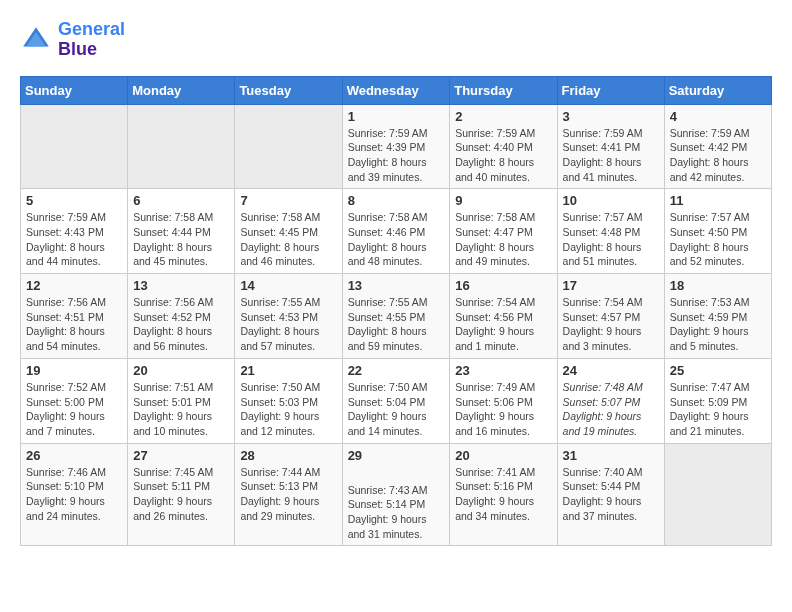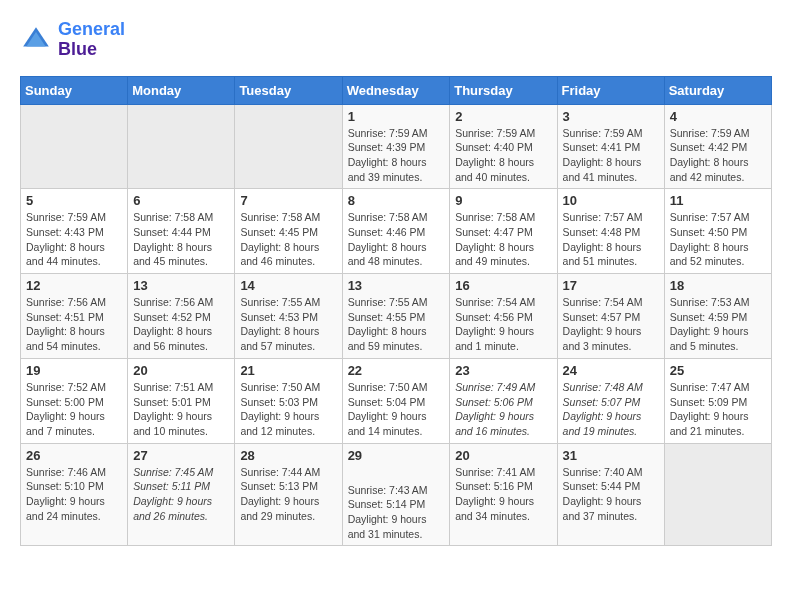--- a/index.html
+++ b/index.html
@@ -253,21 +253,21 @@
 Daylight: 9 hours and 12 minutes.</div>
         </td>
         <td>
           <div class="day-number">22</div>
           <div class="day-info" style="white-space: pre-line;">Sunrise: 7:50 AM
 Sunset: 5:04 PM
 Daylight: 9 hours and 14 minutes.</div>
         </td>
         <td>
           <div class="day-number">23</div>
-          <div class="day-info" style="white-space: pre-line; font-style: italic;">Sunrise: 7:49 AM
+          <div class="day-info" style="white-space: pre-line;">Sunrise: 7:49 AM
 Sunset: 5:06 PM
 Daylight: 9 hours and 16 minutes.</div>
         </td>
         <td>
           <div class="day-number">24</div>
           <div class="day-info" style="white-space: pre-line; font-style: italic;">Sunrise: 7:48 AM
 Sunset: 5:07 PM
 Daylight: 9 hours and 19 minutes.</div>
         </td>
         <td>
@@ -279,21 +279,21 @@
       </tr>
       <tr>
         <td>
           <div class="day-number">26</div>
           <div class="day-info" style="white-space: pre-line;">Sunrise: 7:46 AM
 Sunset: 5:10 PM
 Daylight: 9 hours and 24 minutes.</div>
         </td>
         <td>
           <div class="day-number">27</div>
-          <div class="day-info" style="white-space: pre-line; font-style: italic;">Sunrise: 7:45 AM
+          <div class="day-info" style="white-space: pre-line;">Sunrise: 7:45 AM
 Sunset: 5:11 PM
 Daylight: 9 hours and 26 minutes.</div>
         </td>
         <td>
           <div class="day-number">28</div>
           <div class="day-info" style="white-space: pre-line;">Sunrise: 7:44 AM
 Sunset: 5:13 PM
 Daylight: 9 hours and 29 minutes.</div>
         </td>
         <td>

